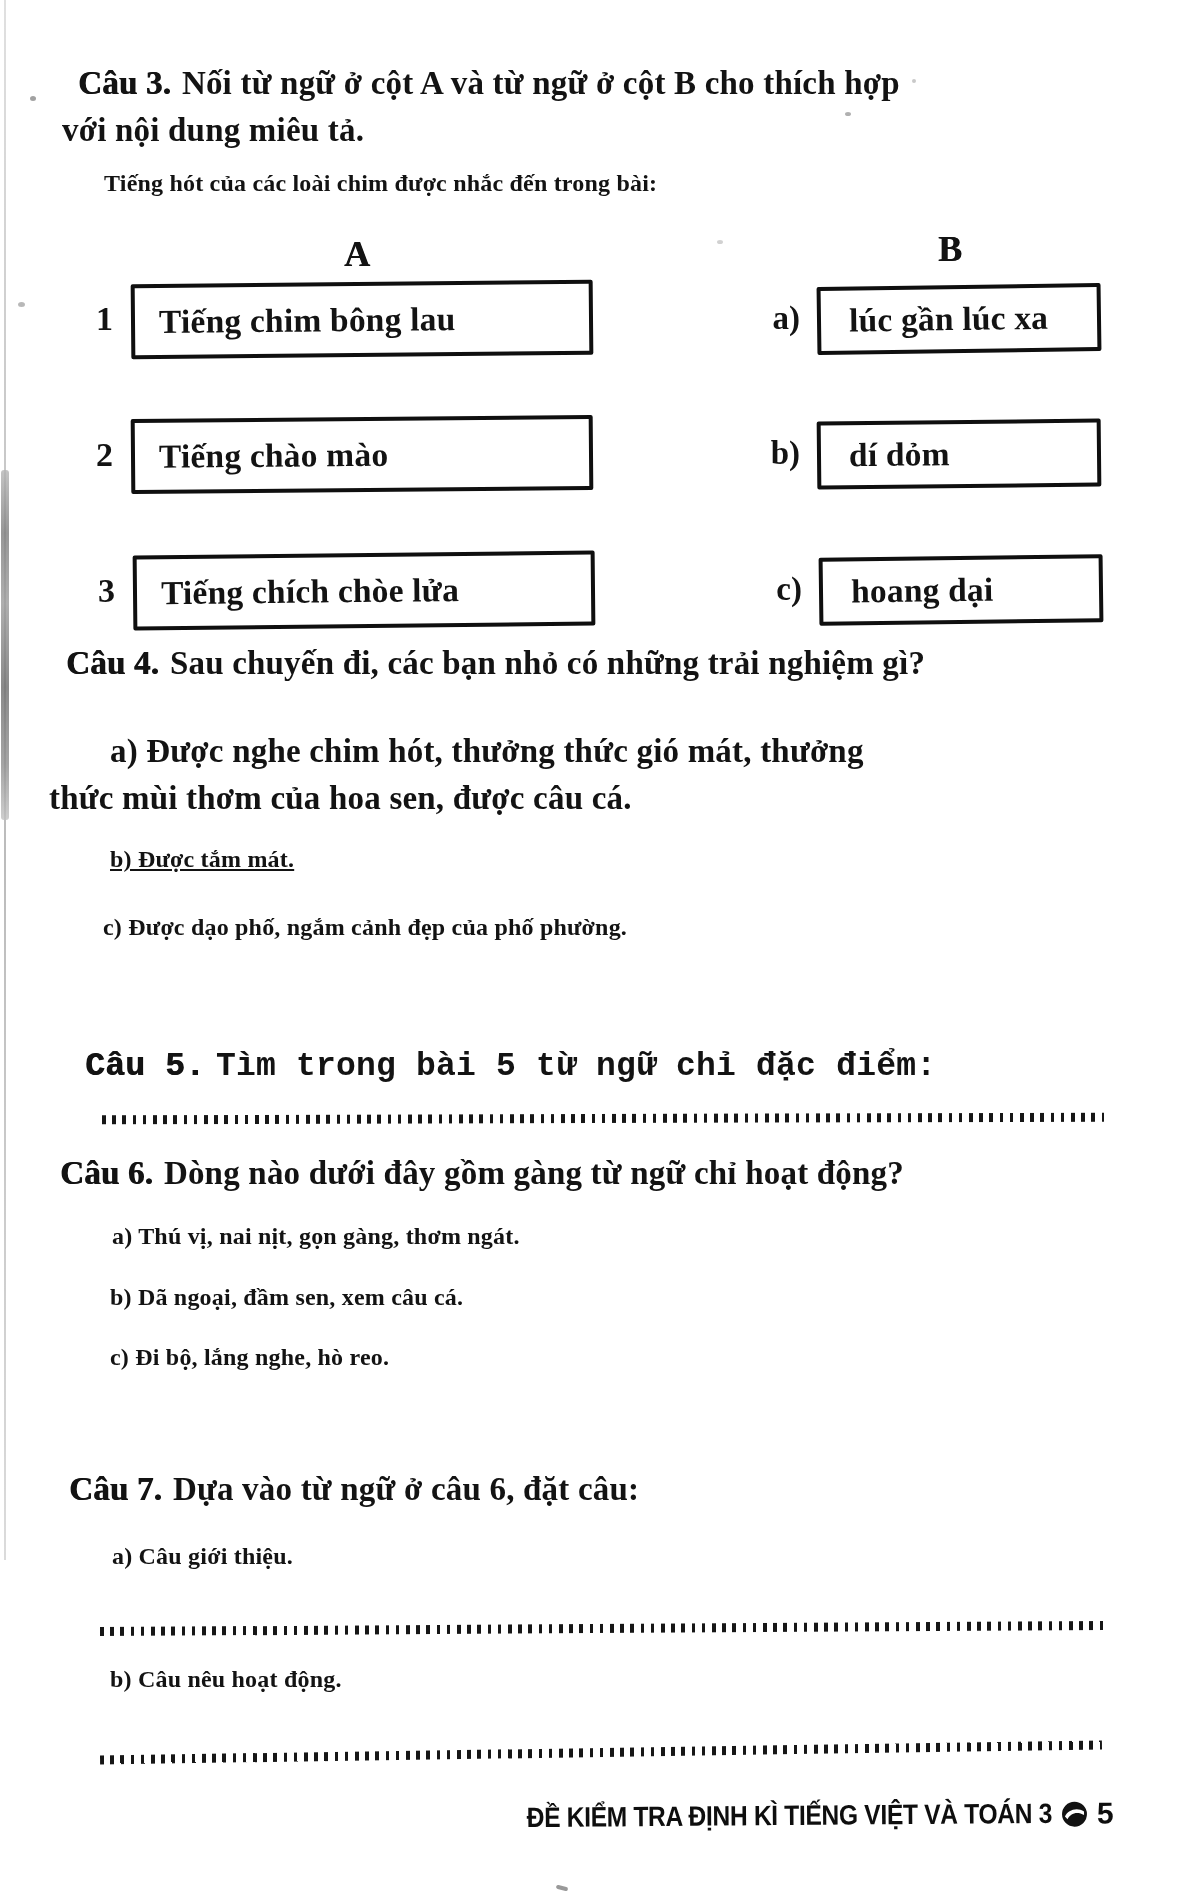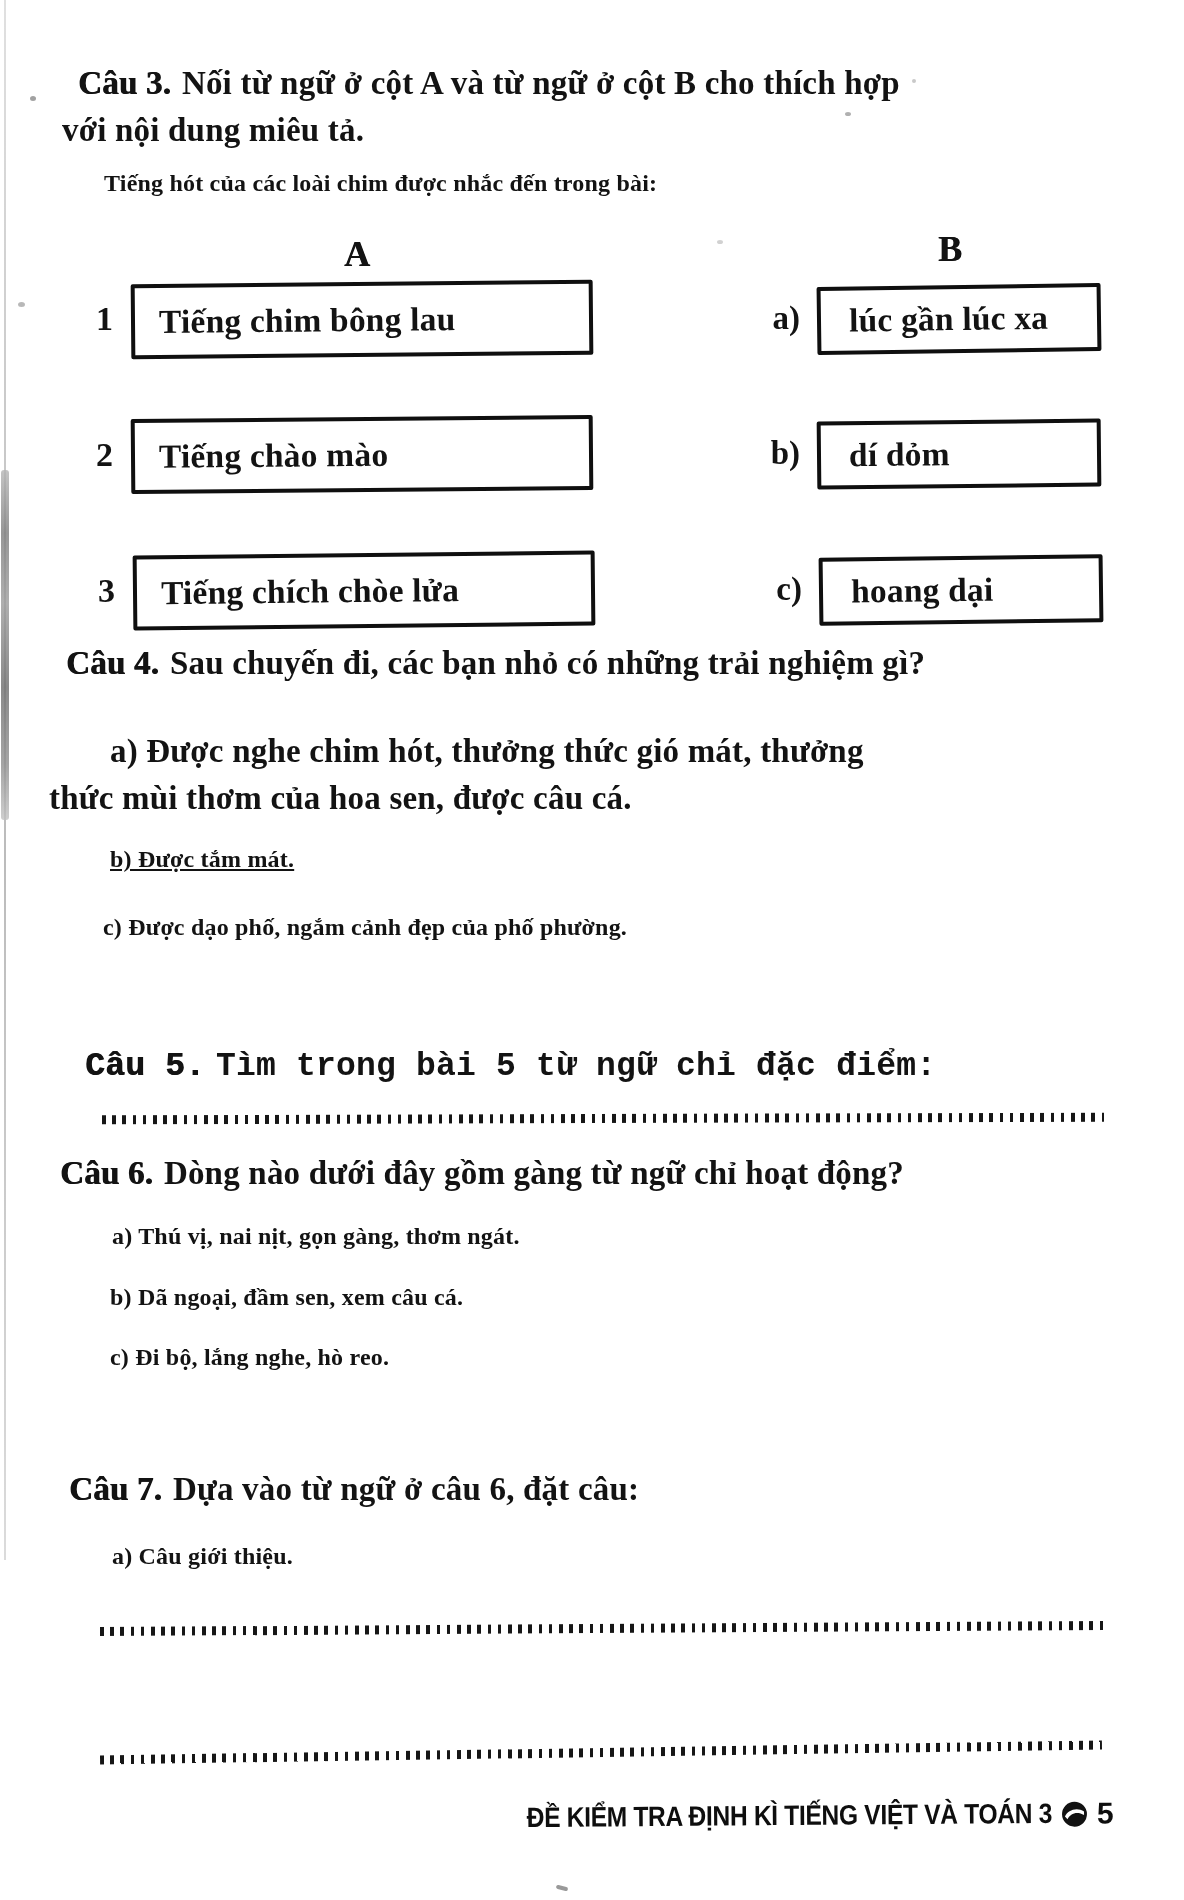--- a/index.html
+++ b/index.html
@@ -169,20 +169,21 @@
   <div class="tline" style="left:112px;top:1213px;">a) Thú vị, nai nịt, gọn gàng, thơm ngát.</div>
   <div class="tline" style="left:110px;top:1274px;">b) Dã ngoại, đầm sen, xem câu cá.</div>
   <div class="tline" style="left:110px;top:1334px;">c) Đi bộ, lắng nghe, hò reo.</div>
 
   <p class="para" style="left:69px;top:1466px;width:880px;margin:0;white-space:nowrap;"><span class="qlabel">Câu 7.</span><span>Dựa vào từ ngữ ở câu 6, đặt câu:</span></p>
 
   <div class="tline" style="left:112px;top:1533px;">a) Câu giới thiệu.</div>
 
   <div class="dotline" style="left:100px;top:1624px;width:1006px;transform:rotate(-0.35deg);"></div>
 
+  <div class="tline" style="left:110px;top:1656px;">b) Câu nêu hoạt động.</div>
 
   <div class="dotline" style="left:100px;top:1748px;width:1002px;transform:rotate(-0.85deg);"></div>
 
   <div class="footer">
     <span class="footer-title">ĐỀ KIỂM TRA ĐỊNH KÌ TIẾNG VIỆT VÀ TOÁN 3</span>
     <span class="footer-logo">
       <svg viewBox="0 0 26 26" width="27" height="27" aria-hidden="true">
         <circle cx="13" cy="13" r="12" fill="#121212"></circle>
         <path d="M3.8 15.2 C 6.5 8.8, 15.5 5.8, 22.2 10.4 L 22.2 13.8 C 15.5 9.6, 8.8 12.2, 6.2 17.8 Z" fill="#ffffff"></path>
       </svg>

